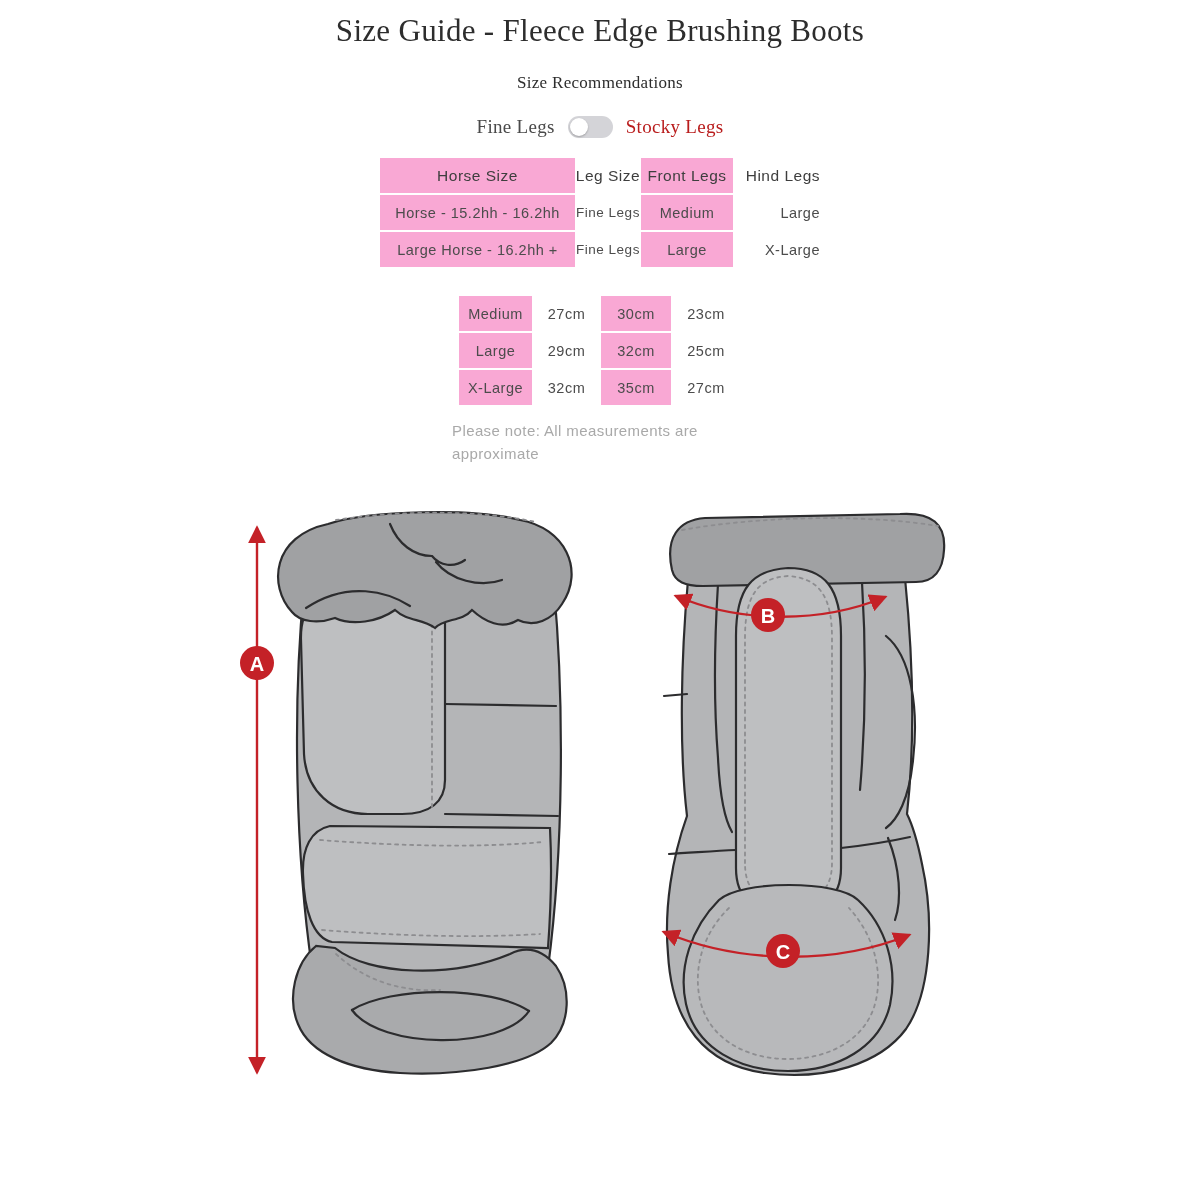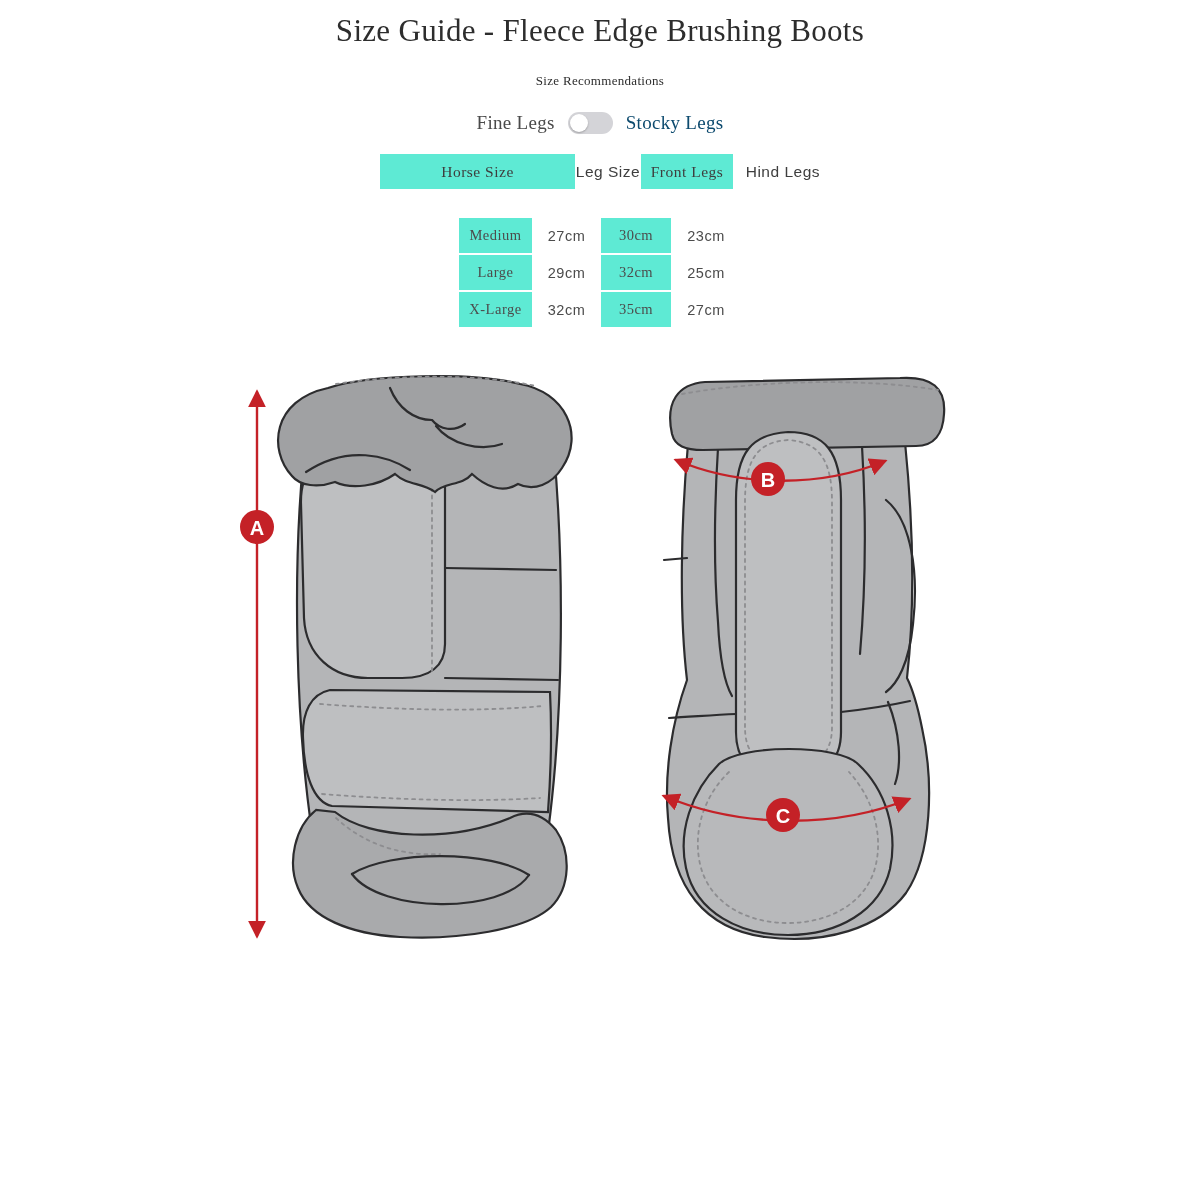--- a/index.html
+++ b/index.html
@@ -8,45 +8,45 @@
     background:#ffffff; font-family:"Liberation Sans", sans-serif; color:#4a4a4a;
   }
   .title {
     margin:0; padding-top:13px; text-align:center;
     font-family:"Liberation Serif", serif; font-weight:400;
     font-size:31px; color:#2d2d2d; letter-spacing:0.3px;
   }
   .subtitle {
     margin:0; padding-top:24px; text-align:center;
     font-family:"Liberation Serif", serif; font-weight:400;
-    font-size:13px; color:#2d2d2d; letter-spacing:0.3px;
+    font-size:17px; color:#2d2d2d; letter-spacing:0.3px;
   }
   .toggle-row {
     margin-top:21px; height:26px;
     display:flex; align-items:center; justify-content:center; gap:13px;
   }
   .toggle-label { font-family:"Liberation Serif", serif; font-size:19px; letter-spacing:0.3px; }
   .toggle-label.active   { color:#4a4a4a; }
-  .toggle-label.inactive { color:#0c4a6e; }
+  .toggle-label.inactive { color:#b91c1c; }
   .switch {
     position:relative; width:45px; height:22px; border-radius:11px;
     background:#d4d4d8; cursor:pointer; flex:0 0 auto;
   }
   .switch .knob {
     position:absolute; top:2px; left:2px; width:18px; height:18px;
     border-radius:50%; background:#ffffff; box-shadow:0 1px 2px rgba(0,0,0,0.25);
   }
   table { border-collapse:collapse; margin:0 auto; table-layout:fixed; }
   th { font-weight:400; font-size:15.5px; color:#3e3e3e; }
   td { font-size:14.5px; color:#4c4c4c; }
   th, td {
     text-align:center; vertical-align:middle; height:35px; padding:0;
     letter-spacing:0.5px; border-bottom:2.5px solid #ffffff; white-space:nowrap;
   }
-  .shade { background:#5eead4;font-family:Liberation Serif, serif; }
+  .shade { background:#f9a8d4; }
   .tbl1 { margin-top:18px; width:440px; }
   .tbl1 .c0 { width:195px; } .tbl1 .c1 { width:66px;margin-left:13px; }
   .tbl1 .c2 { width:92px; }  .tbl1 .c3 { width:87px;text-align:right; }
   .tbl1 td.c1 { font-size:13.5px; }
   .tbl2 { margin-top:27px; width:282px; }
   .tbl2 .c0 { width:73px; } .tbl2 .c1 { width:69px; }
   .tbl2 .c2 { width:70px; } .tbl2 .c3 { width:70px; }
   .note {
     margin:13px 0 0 452px; width:255px;
     font-size:15px; line-height:1.5; letter-spacing:0.4px; color:#a9a9a9;
@@ -82,20 +82,32 @@
   </div>
 
   <table class="tbl1">
     <tbody>
         <tr>
       <th class="c0 shade">Horse Size</th>
       <th class="c1">Leg Size</th>
       <th class="c2 shade">Front Legs</th>
       <th class="c3">Hind Legs</th>
     </tr>
+    <tr>
+      <td class="c0 shade">Horse - 15.2hh - 16.2hh</td>
+      <td class="c1">Fine Legs</td>
+      <td class="c2 shade">Medium</td>
+      <td class="c3">Large</td>
+    </tr>
+    <tr>
+      <td class="c0 shade">Large Horse - 16.2hh +</td>
+      <td class="c1">Fine Legs</td>
+      <td class="c2 shade">Large</td>
+      <td class="c3">X-Large</td>
+    </tr>
   </tbody>
     </table>
 
   <table class="tbl2">
     <tbody>
     <tr>
       <td class="c0 shade">Medium</td>
       <td class="c1">27cm</td>
       <td class="c2 shade">30cm</td>
       <td class="c3">23cm</td>
@@ -108,20 +120,21 @@
     </tr>
     <tr>
       <td class="c0 shade">X-Large</td>
       <td class="c1">32cm</td>
       <td class="c2 shade">35cm</td>
       <td class="c3">27cm</td>
     </tr>
   </tbody>
     </table>
 
+  <div class="note">Please note: All measurements are approximate</div>
 
   <div class="diagram-wrap">
     <svg width="720" height="582" viewBox="0 0 720 582">
       <defs>
         <marker id="arrow" viewBox="0 0 10 10" refX="8.5" refY="5" markerWidth="7.5" markerHeight="7.5" orient="auto-start-reverse">
           <path d="M0,0 L10,5 L0,10 Z" fill="#c42127"></path>
         </marker>
       </defs>
 
       <g>

